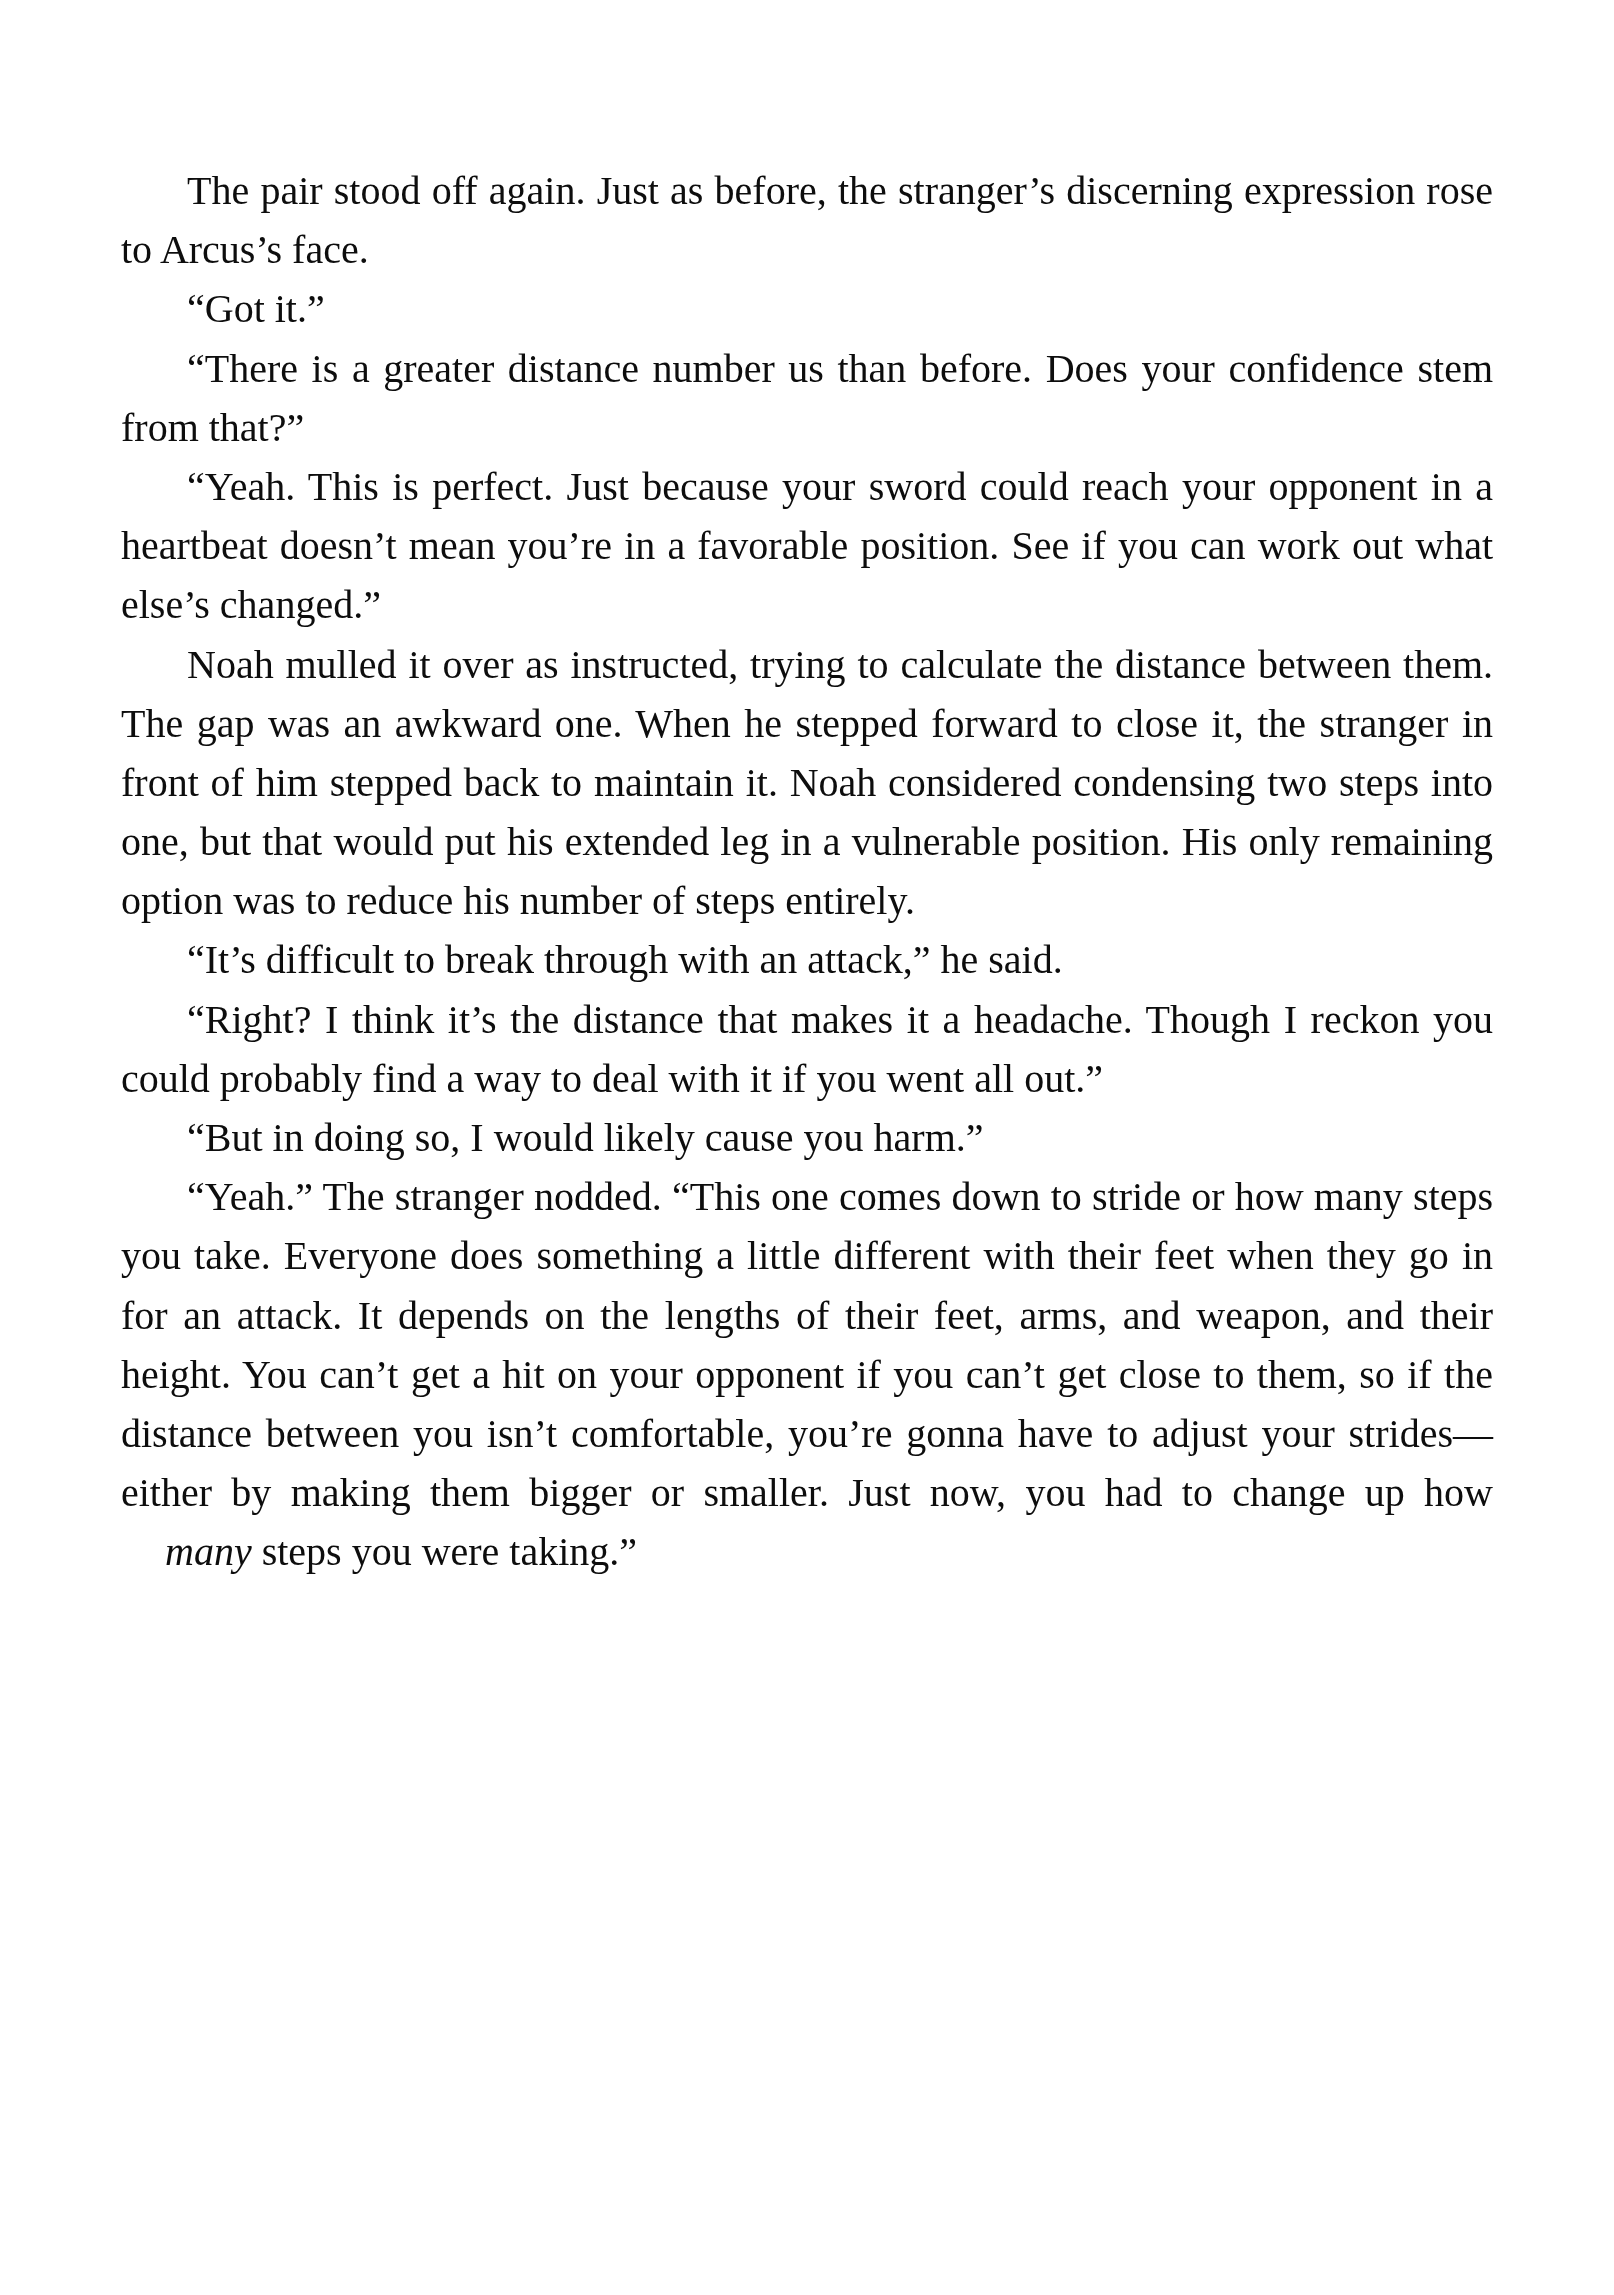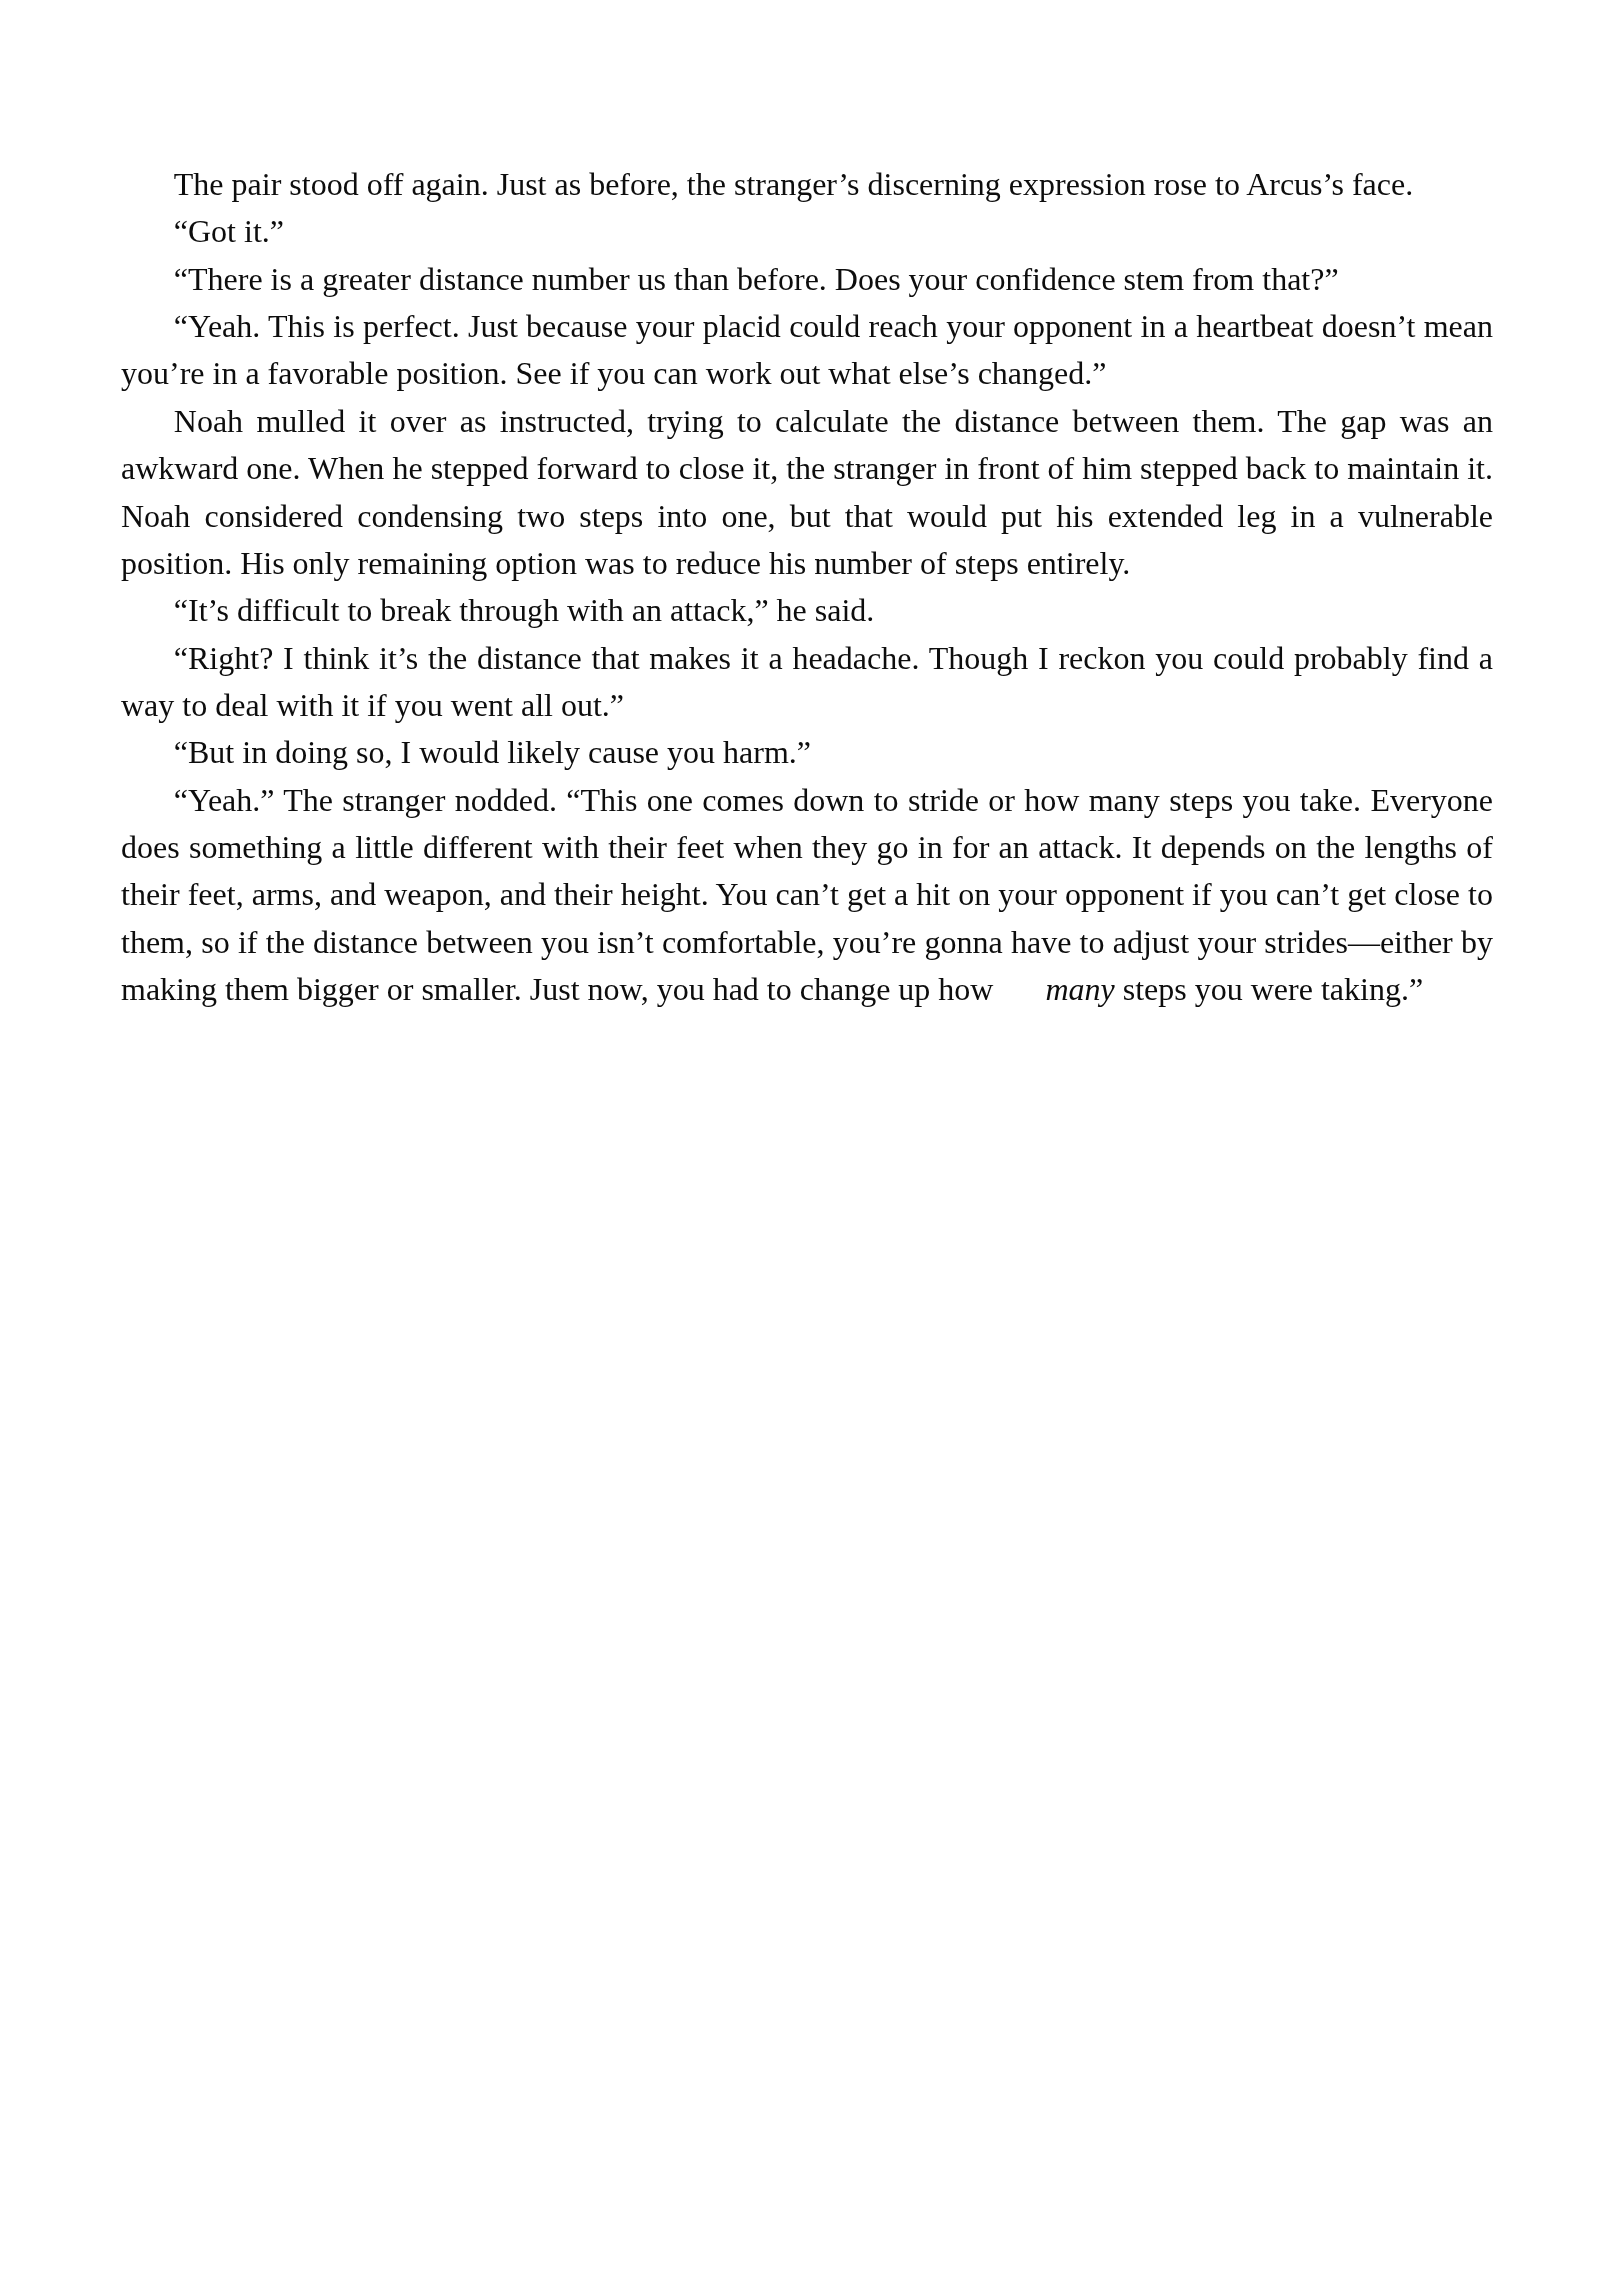--- a/index.html
+++ b/index.html
@@ -15,21 +15,21 @@
     overflow: hidden;
   }
   .page {
     box-sizing: border-box;
     width: 1614px;
     height: 2295px;
     padding: 161px 121px 0 121px;
     background: #ffffff;
   }
   .body-text {
-    font-size: 32px;
+    font-size: 40px;
     line-height: 1.48;
     text-align: justify;
     text-justify: inter-word;
     hyphens: none;
   }
   .body-text p {
     margin: 0;
     text-indent: 3.3ch;
   }
   .spaced {
@@ -45,21 +45,21 @@
 
 <div class="page">
   <div class="body-text">
 
     <p>The pair stood off again. Just as before, the stranger’s discerning expression rose to Arcus’s face.</p>
 
     <p>“Got it.”</p>
 
     <p>“There is a greater distance number us than before. Does your confidence stem from that?”</p>
 
-    <p>“Yeah. This is perfect. Just because your placid could reach your opponent in a heartbeat doesn’t mean you’re in a favorable position. See if you can work out what else’s changed.”</p>
+    <p>“Yeah. This is perfect. Just because your sword could reach your opponent in a heartbeat doesn’t mean you’re in a favorable position. See if you can work out what else’s changed.”</p>
 
     <p>Noah mulled it over as instructed, trying to calculate the distance between them. The gap was an awkward one. When he stepped forward to close it, the stranger in front of him stepped back to maintain it. Noah considered condensing two steps into one, but that would put his extended leg in a vulnerable position. His only remaining option was to reduce his number of steps entirely.</p>
 
     <p>“It’s difficult to break through with an attack,” he said.</p>
 
     <p>“Right? I think it’s the distance that makes it a headache. Though I reckon you could probably find a way to deal with it if you went all out.”</p>
 
     <p>“But in doing so, I would likely cause you harm.”</p>
 
     <p><span>“Yeah.” The stranger nodded. “This one comes down to stride or how many steps you take. Everyone does something a little different with their feet when they go in for an attack. It depends on the lengths of their feet, arms, and weapon, and their height. You can’t get a hit on your opponent if you can’t get close to them, so if the distance between you isn’t comfortable, you’re gonna have to adjust your strides—either by making them bigger or smaller. Just now, you had to change up how </span><em>many</em><span> steps you were taking.”</span></p>

